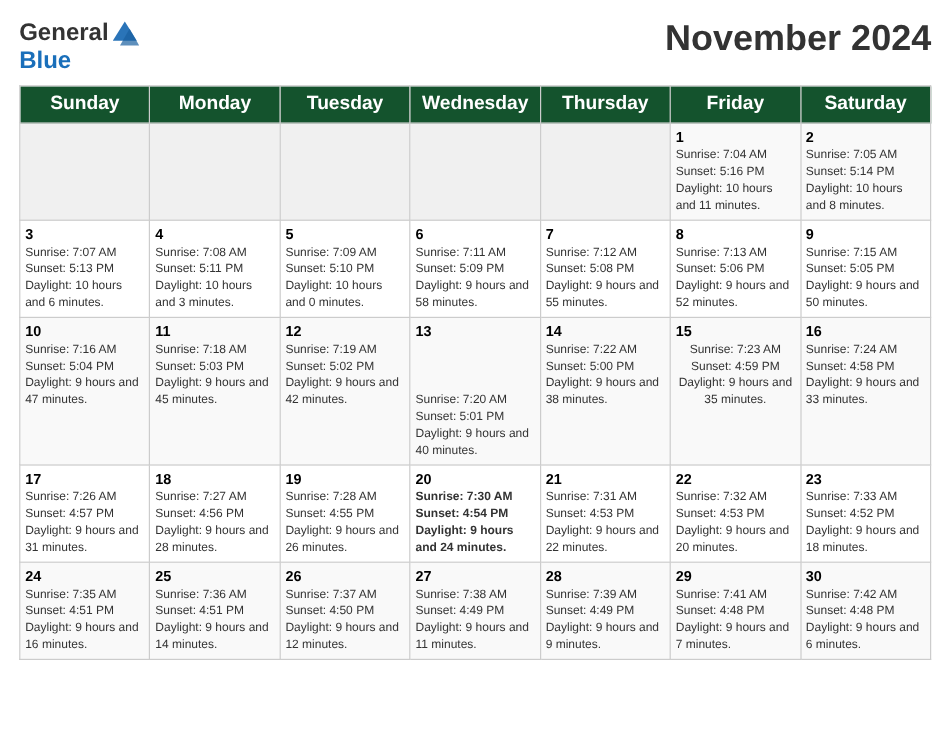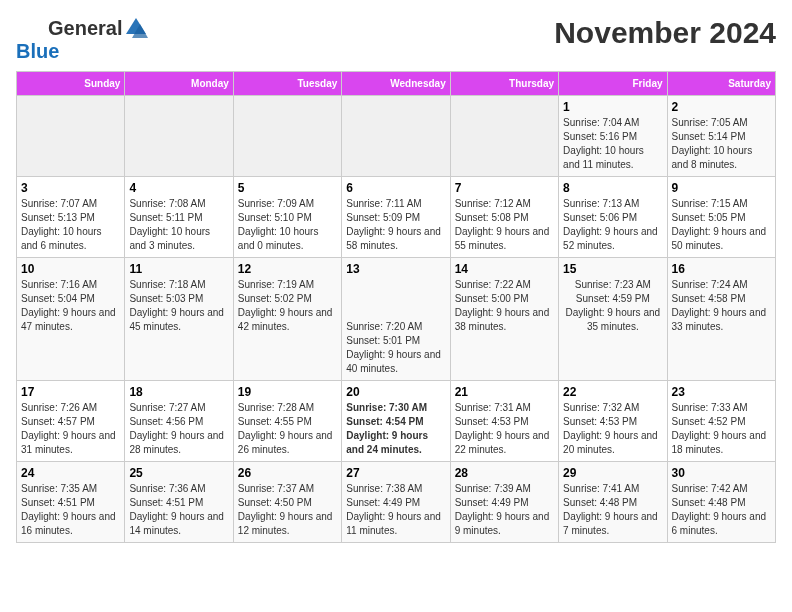--- a/index.html
+++ b/index.html
@@ -16,22 +16,20 @@
       justify-content: space-between;
       margin-bottom: 8px;
     }
     .logo {
       display: flex;
       flex-direction: column;
       align-items: flex-start;
     }
     .logo-text {
       display: flex;
-      align-items: center;
-      margin-left: 32px;
     }
     .logo-general {
       font-size: 20px;
       font-weight: bold;
       color: #333;
     }
     .logo-blue {
       font-size: 20px;
       font-weight: bold;
       color: #1a6fba;
@@ -52,25 +50,25 @@
     .location-title {
       font-size: 16px;
       color: #555;
     }
     .calendar {
       width: 100%;
       border-collapse: collapse;
       font-size: 10.5px;
     }
     .calendar thead th {
-      background-color: #d946ef;
+      background-color: #14532d;
       color: #fff;
       padding: 6px 4px;
-      text-align: right;
-      font-size: 10px;
+      text-align: center;
+      font-size: 16px;
       border: 1px solid #ccc;
     }
     .calendar tbody td {
       border: 1px solid #ccc;
       vertical-align: top;
       padding: 4px;
       width: calc(100% / 7);
       min-height: 80px;
       background: #fff;
     }

